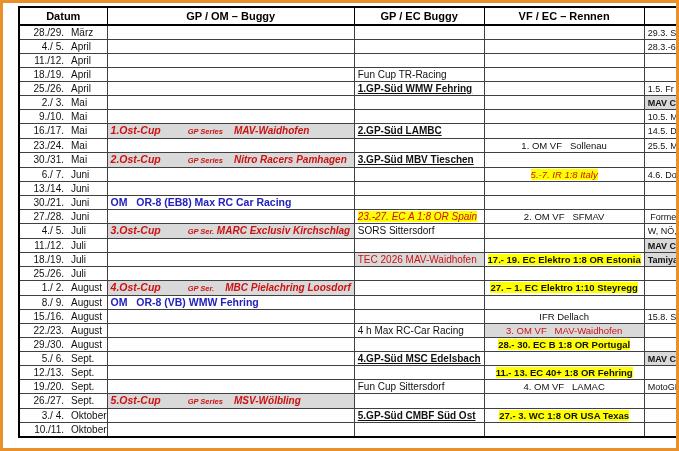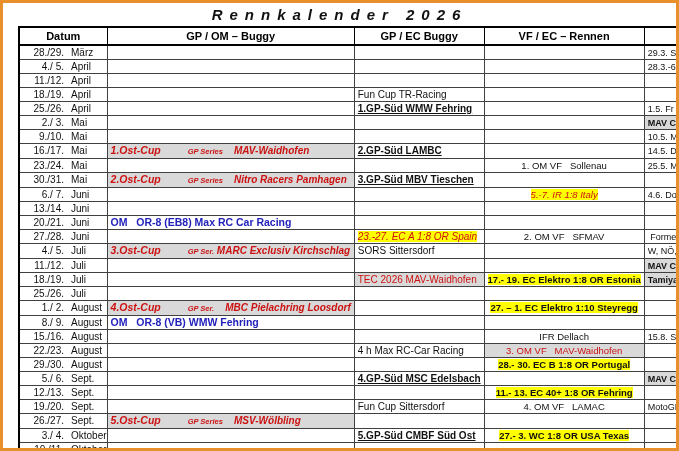--- a/index.html
+++ b/index.html
@@ -30,21 +30,20 @@
   .hl-red{background:#ffff00;color:#cc1111;font-style:italic;}
   .hl-bold{background:#ffff00;font-weight:bold;margin-top:12px;}
   .sname{color:#cc1111;font-weight:bold;font-style:italic;font-size:10.5px;}
   .ssub{color:#cc1111;font-weight:bold;font-style:italic;font-size:7.5px;margin-left:24px;}
   .srest{color:#cc1111;font-weight:bold;font-style:italic;font-size:10px;}
 </style>
 </head>
 <body>
 
 <div id="page">
-  <div id="title">Rennkalender  2026</div>
   <table>
     <colgroup>
       <col class="c-datum">
         <col class="c-om">
         <col class="c-ec">
         <col class="c-vf">
         <col class="c-info">
     </colgroup>
     <thead>
       <tr id="head-row">
@@ -134,21 +133,21 @@
           <td><span>4.6. Do Fronleichnam</span></td>
         </tr>
         <tr>
           <td class="datum"><span class="day">13./14.</span><span class="mon">Juni</span></td>
           <td></td>
           <td></td>
           <td></td>
           <td></td>
         </tr>
         <tr>
-          <td class="datum"><span class="day">20./21.</span><span class="mon">Juni</span></td>
+          <td class="datum"><span class="day">30./21.</span><span class="mon">Juni</span></td>
           <td><span class="om-blue">OM   OR-8 (EB8) Max RC Car Racing</span></td>
           <td></td>
           <td></td>
           <td></td>
         </tr>
         <tr>
           <td class="datum"><span class="day">27./28.</span><span class="mon">Juni</span></td>
           <td></td>
           <td><span class="hl-red">23.-27. EC A 1:8 OR Spain</span></td>
           <td><span>2. OM VF   SFMAV</span></td>

